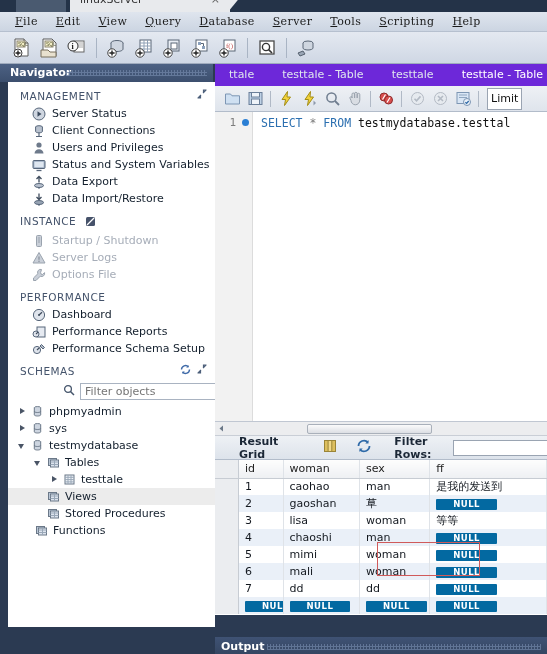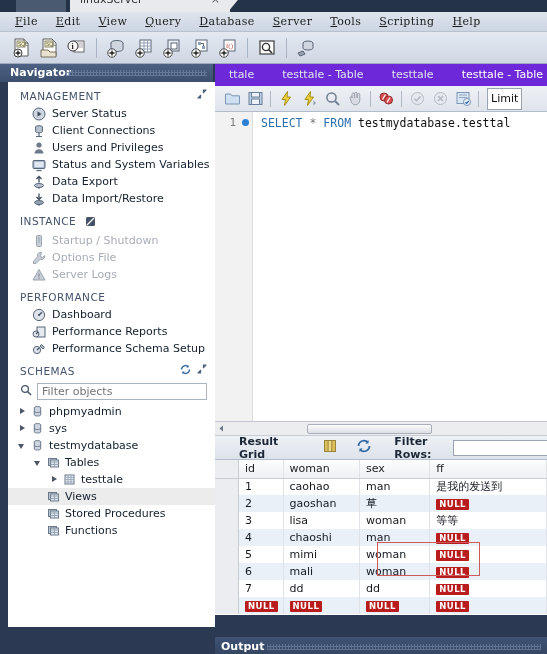--- a/index.html
+++ b/index.html
@@ -94,20 +94,21 @@
     display:flex; align-items:center; gap:6px;
     padding:1px 0 1px 24px; height:17px;
     font-size:11px; color:#14202e; cursor:default;
   }
   .nav-row.disabled { color:#a6adb8; }
   .nav-ico { width:14px; height:14px; flex:0 0 14px; display:block; }
 
   .filter-wrap {
     display:flex; align-items:center; gap:5px;
     padding:3px 8px 3px 12px;
+    margin-left:43px;
   }
   .filter-input {
     flex:1; height:17px; border:1px solid #a9b3c1; background:#fff;
     font-size:11px; color:#8e96a2; padding:1px 4px; outline:none;
     font-family:"DejaVu Sans","Liberation Sans",sans-serif;
   }
 
   .tree-row {
     display:flex; align-items:center; gap:4px; height:17px;
     font-size:11px; color:#14202e; cursor:default;
@@ -217,23 +218,23 @@
   }
   table.rg thead th {
     background:linear-gradient(#fdfdfd,#eef0f3);
     border-bottom:1px solid #c7ccd3; height:18px; color:#222;
   }
   table.rg td.rowsel, table.rg th.rowsel { background:#ebedf0; border-right:1px solid #c7ccd3; }
   tr.odd td { background:#ffffff; }
   tr.even td { background:#eaf0f8; }
   tr.nullrow td { background:#eaf0f8; }
   .nullbadge {
-    display:inline-block; background:#b91c1c; color:#fff;
+    display:inline-block; background:#0369a1; color:#fff;
     font-size:8.5px; font-weight:bold; letter-spacing:.5px;
-    padding:0 3px; line-height:11px; border-radius:1px;
+    padding:0 17px; line-height:11px; border-radius:1px;
     font-family:"DejaVu Sans","Liberation Sans",sans-serif;
     text-align:center;
   }
   .cjk { font-family:"DejaVu Sans","Liberation Sans",sans-serif; font-size:12px; }
   .hl-box {
     position:absolute; left:162px; top:82px; width:103px; height:34px;
     border:1px solid #d05a5a; pointer-events:none;
   }
 
   .tabbar-bottom {
@@ -467,34 +468,34 @@
         <svg width="14" height="14" viewBox="0 0 14 14">
             <rect x="4.5" y="1.5" width="5" height="11" rx="1" fill="#c9cfd8" stroke="#9aa3ae"></rect>
             <path d="M6 4h2M6 6h2M6 8h2" stroke="#9aa3ae"></path>
           </svg>
       </span>
       <span>Startup / Shutdown</span>
     </div>
     <div class="nav-row disabled">
       <span class="nav-ico">
         <svg width="14" height="14" viewBox="0 0 14 14">
-            <path d="M9.5 1.5a3 3 0 00-3.6 4.2L1.5 10v2.5H4l4.3-4.3a3 3 0 004.2-3.6l-1.9 1.9-1.6-.4-.4-1.6z" fill="#c9cfd8" stroke="#9aa3ae"></path>
-          </svg>
-      </span>
-      <span>Options File</span>
-    </div>
-    <div class="nav-row disabled">
-      <span class="nav-ico">
-        <svg width="14" height="14" viewBox="0 0 14 14">
             <path d="M7 1.5L13 12H1z" fill="#c9cfd8" stroke="#9aa3ae"></path>
             <path d="M7 5.5v3.2" stroke="#8b939e" stroke-width="1.3"></path>
             <circle cx="7" cy="10.3" r="0.8" fill="#8b939e"></circle>
           </svg>
       </span>
       <span>Server Logs</span>
+    </div>
+    <div class="nav-row disabled">
+      <span class="nav-ico">
+        <svg width="14" height="14" viewBox="0 0 14 14">
+            <path d="M9.5 1.5a3 3 0 00-3.6 4.2L1.5 10v2.5H4l4.3-4.3a3 3 0 004.2-3.6l-1.9 1.9-1.6-.4-.4-1.6z" fill="#c9cfd8" stroke="#9aa3ae"></path>
+          </svg>
+      </span>
+      <span>Options File</span>
     </div>
 
     <div class="nav-section">
       <span>PERFORMANCE</span>
     </div>
     <div class="nav-row">
       <span class="nav-ico">
         <svg width="14" height="14" viewBox="0 0 14 14">
             <circle cx="7" cy="7" r="5.6" fill="#dfe4ec" stroke="#57667a"></circle>
             <path d="M7 7L10 4.3" stroke="#3f4c5d" stroke-width="1.3"></path>
@@ -622,21 +623,21 @@
       <span class="arrow"></span>
       <span class="nav-ico">
         <svg width="13" height="13" viewBox="0 0 13 13">
             <rect x="1.5" y="2.5" width="8" height="7" fill="#b9c6d6" stroke="#6b7888"></rect>
             <rect x="3.5" y="4" width="8" height="7" fill="#dde4ee" stroke="#6b7888"></rect>
             <path d="M3.5 6h8M3.5 8.5h8M7.5 4v7" stroke="#9aa8b8"></path>
           </svg>
       </span>
       <span>Stored Procedures</span>
     </div>
-    <div class="tree-row" style="padding-left:26px">
+    <div class="tree-row" style="padding-left:14px">
       <span class="arrow"></span>
       <span class="nav-ico">
         <svg width="13" height="13" viewBox="0 0 13 13">
             <rect x="1.5" y="2.5" width="8" height="7" fill="#b9c6d6" stroke="#6b7888"></rect>
             <rect x="3.5" y="4" width="8" height="7" fill="#dde4ee" stroke="#6b7888"></rect>
             <path d="M3.5 6h8M3.5 8.5h8M7.5 4v7" stroke="#9aa8b8"></path>
           </svg>
       </span>
       <span>Functions</span>
     </div>

